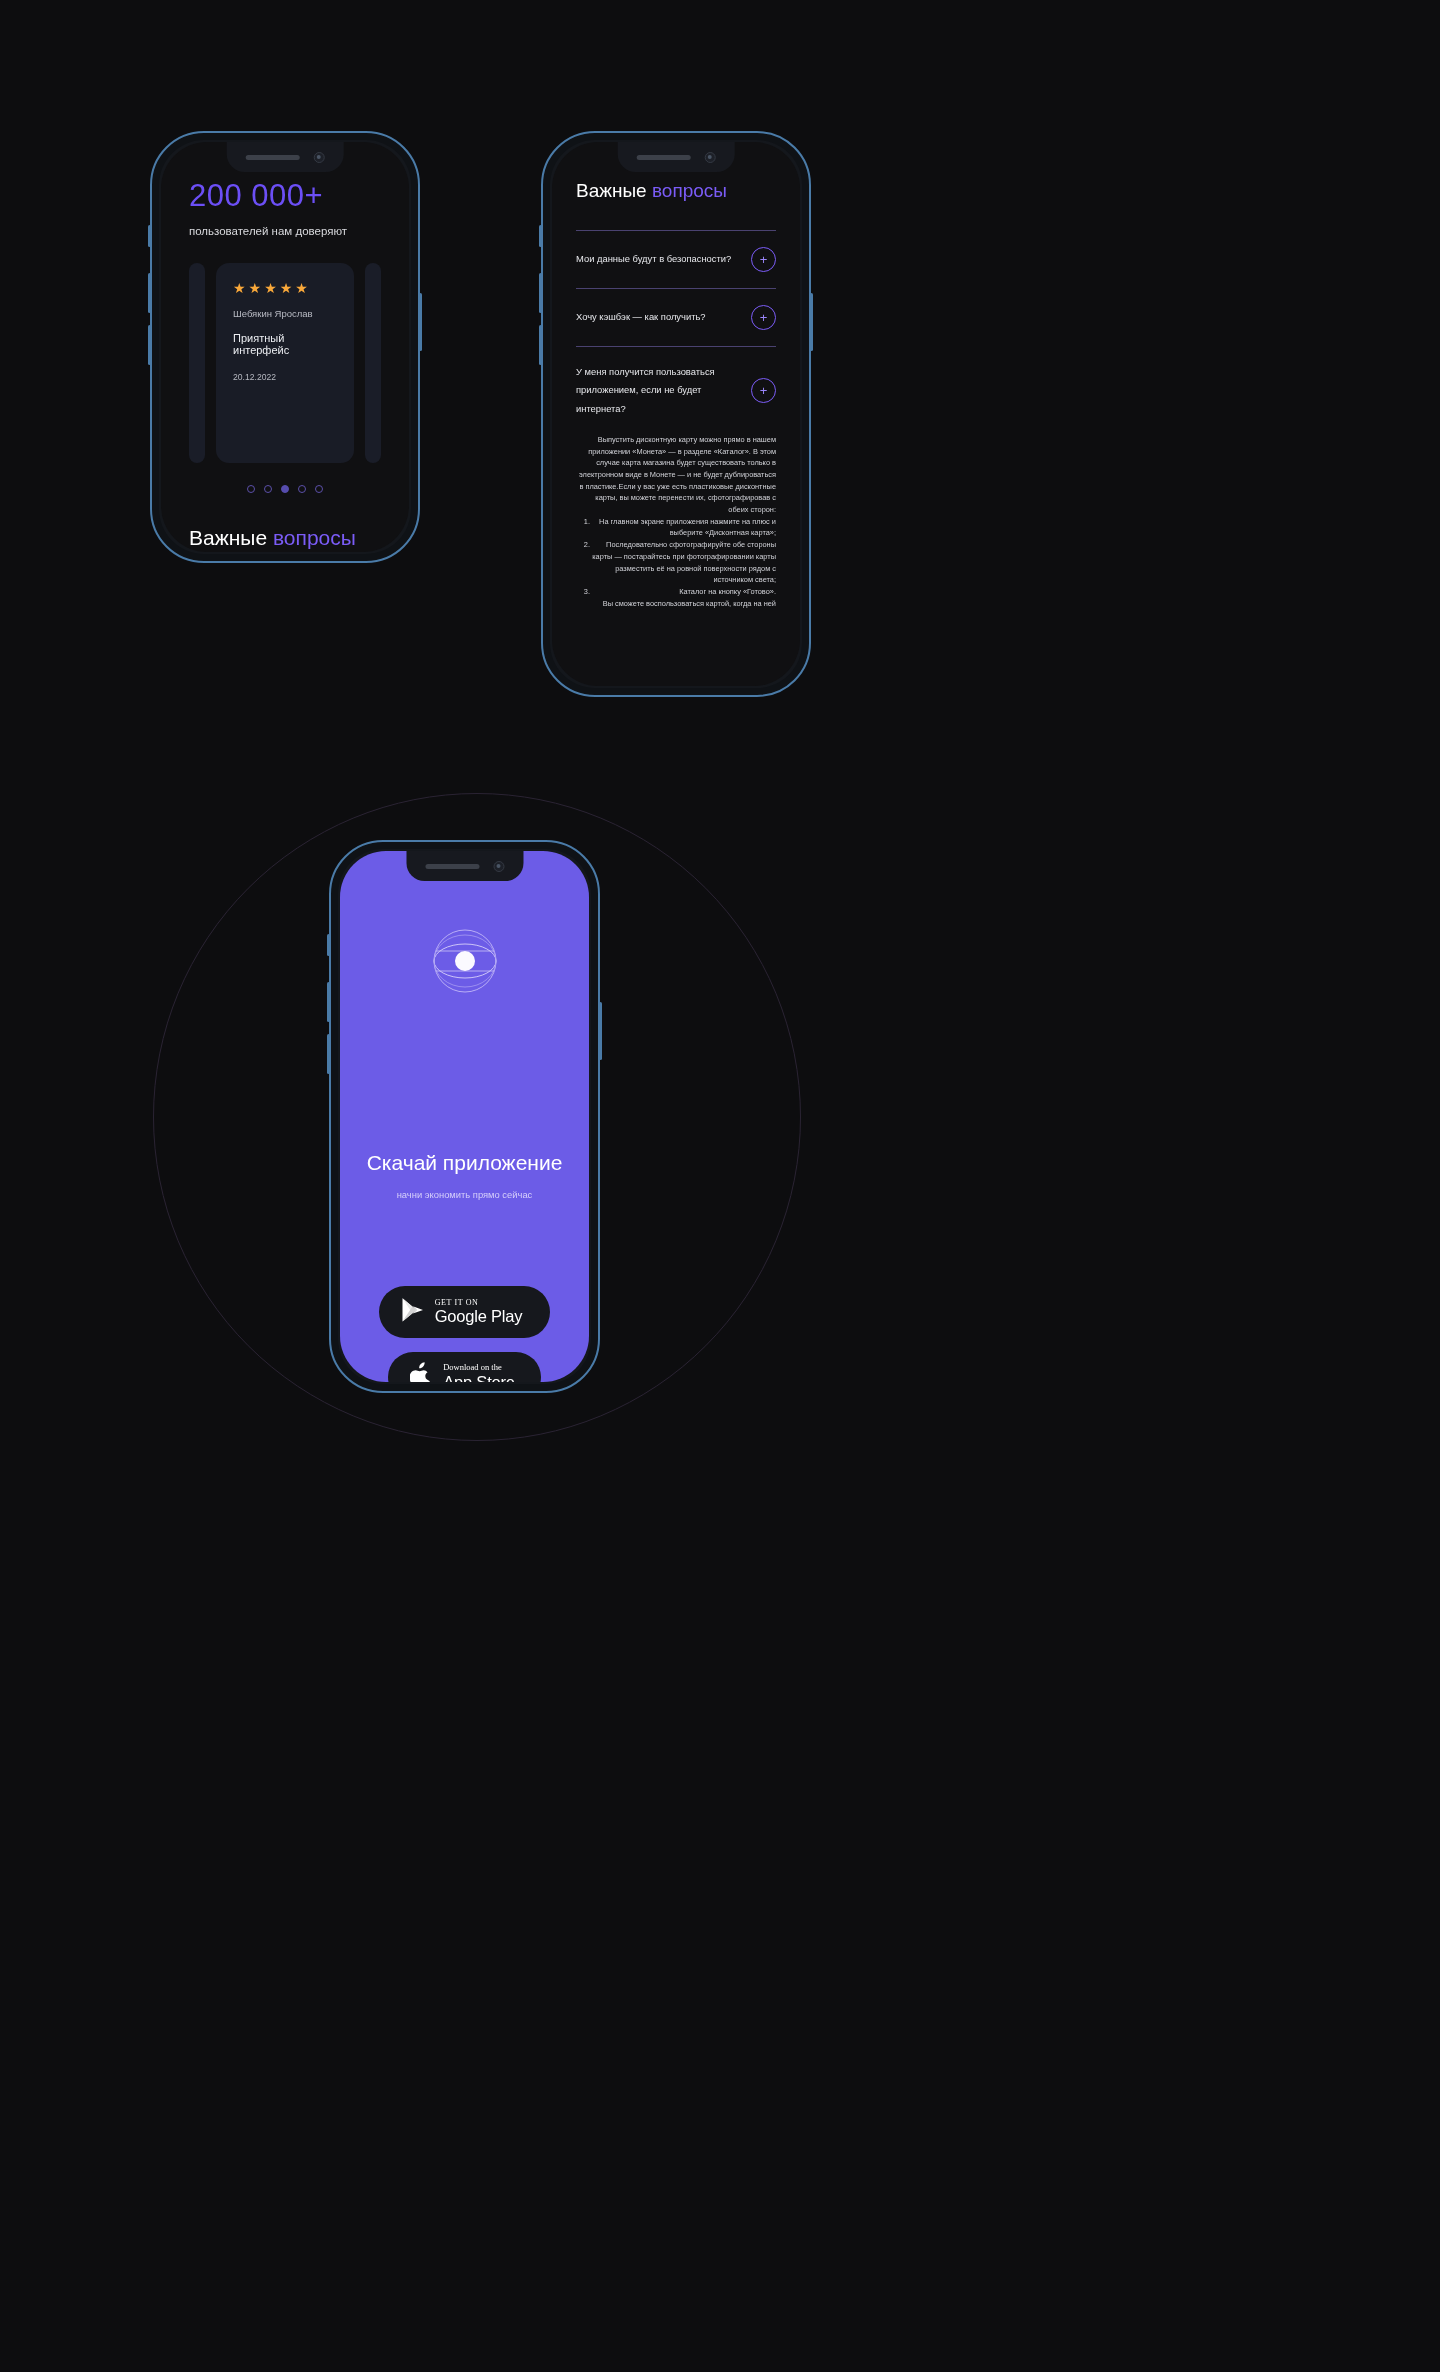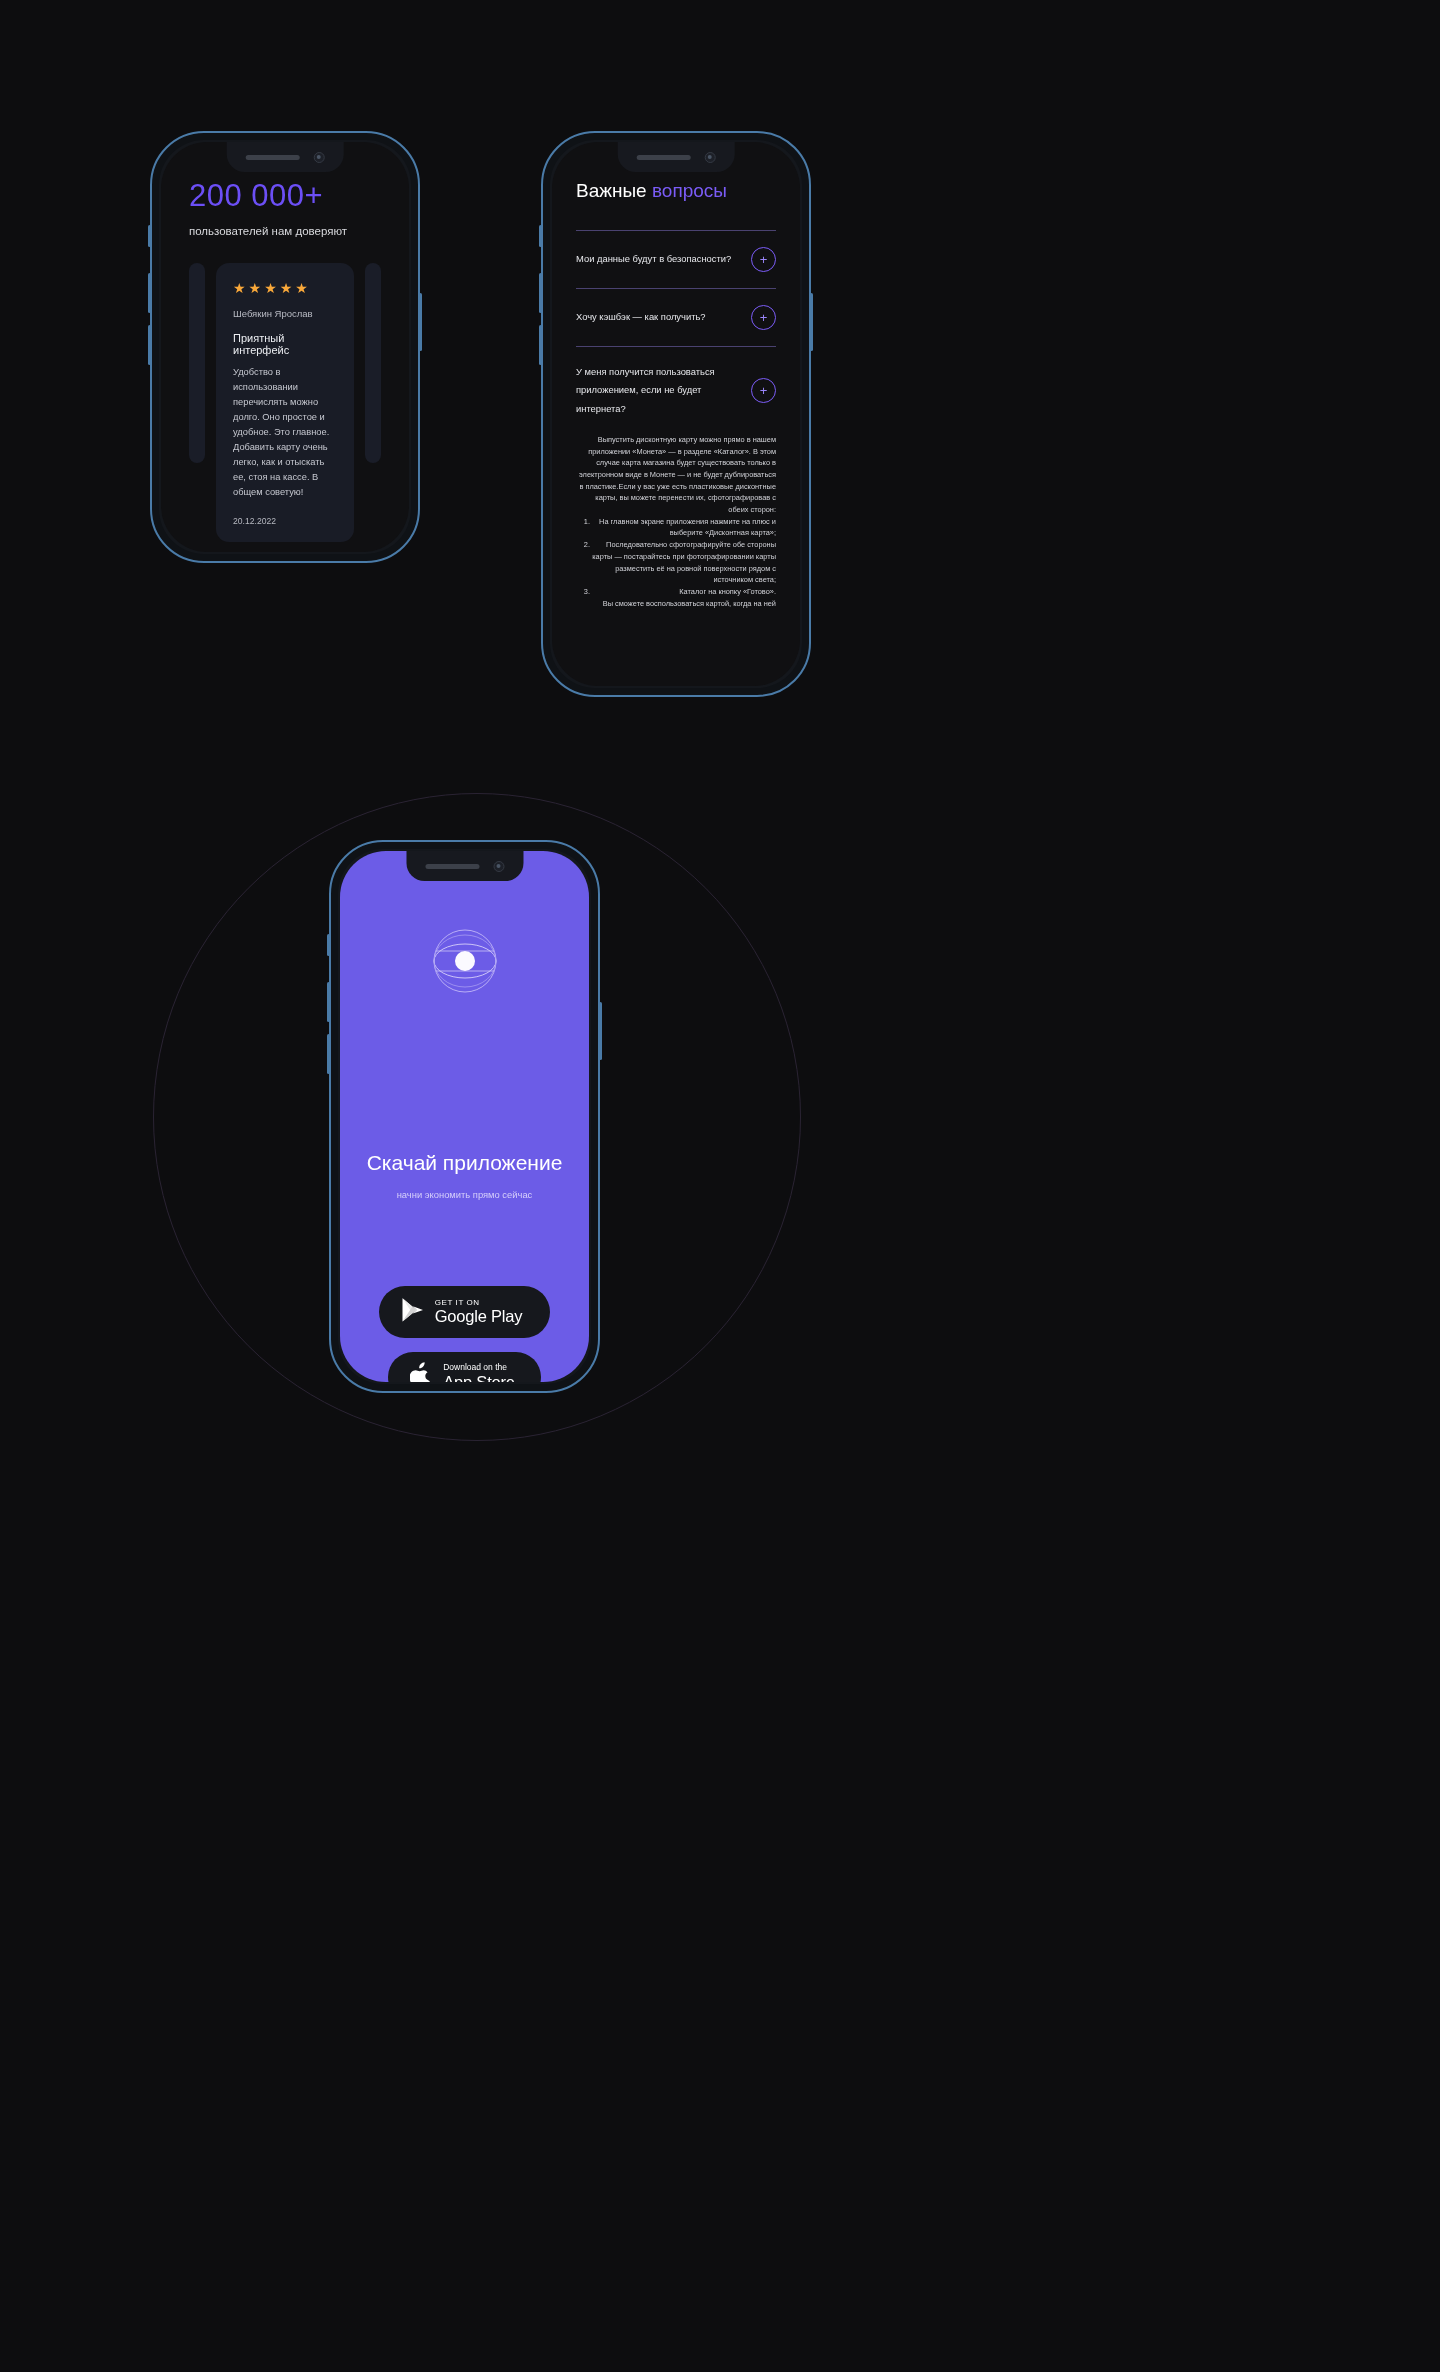--- a/index.html
+++ b/index.html
@@ -262,21 +262,21 @@
     border-radius: 32px;
     display: flex;
     align-items: center;
     gap: 11px;
     color: #fff;
     cursor: pointer;
   }
   .badge.gp { padding: 11px 28px 11px 22px; }
   .badge.as { padding: 10px 26px 10px 22px; }
   .badge-txt { display: flex; flex-direction: column; line-height: 1.1; }
-  .badge-small { font-size: 8px; letter-spacing: 0.6px; }
+  .badge-small { font-size: 8px; letter-spacing: 0.6px; font-family: Liberation Serif, serif; }
   .badge-big { font-size: 16.5px; font-weight: 400; letter-spacing: -0.2px; }
   .badge.as .badge-small { font-size: 8.5px; letter-spacing: 0; }
 
   
   .deco-circle {
     position: absolute;
     left: 153px;
     top: 793px;
     width: 648px;
     height: 648px;
@@ -311,21 +311,20 @@
         <div class="review-card">
           <div class="stars">
             <span class="star">★</span>
             <span class="star">★</span>
             <span class="star">★</span>
             <span class="star">★</span>
             <span class="star">★</span>
           </div>
           <div class="rev-name">Шебякин Ярослав</div>
           <div class="rev-title">Приятный интерфейс</div>
-          <div class="rev-text">Удобство в использовании перечислять можно долго. Оно простое и удобное. Это главное. Добавить карту очень легко, как и отыскать ее, стоя на кассе. В общем советую!</div>
           <div class="rev-date">20.12.2022</div>
         </div>
         <div class="review-peek right"></div>
       </div>
 
       <div class="dots">
         <span class="dot"></span>
         <span class="dot"></span>
         <span class="dot active"></span>
         <span class="dot"></span>

